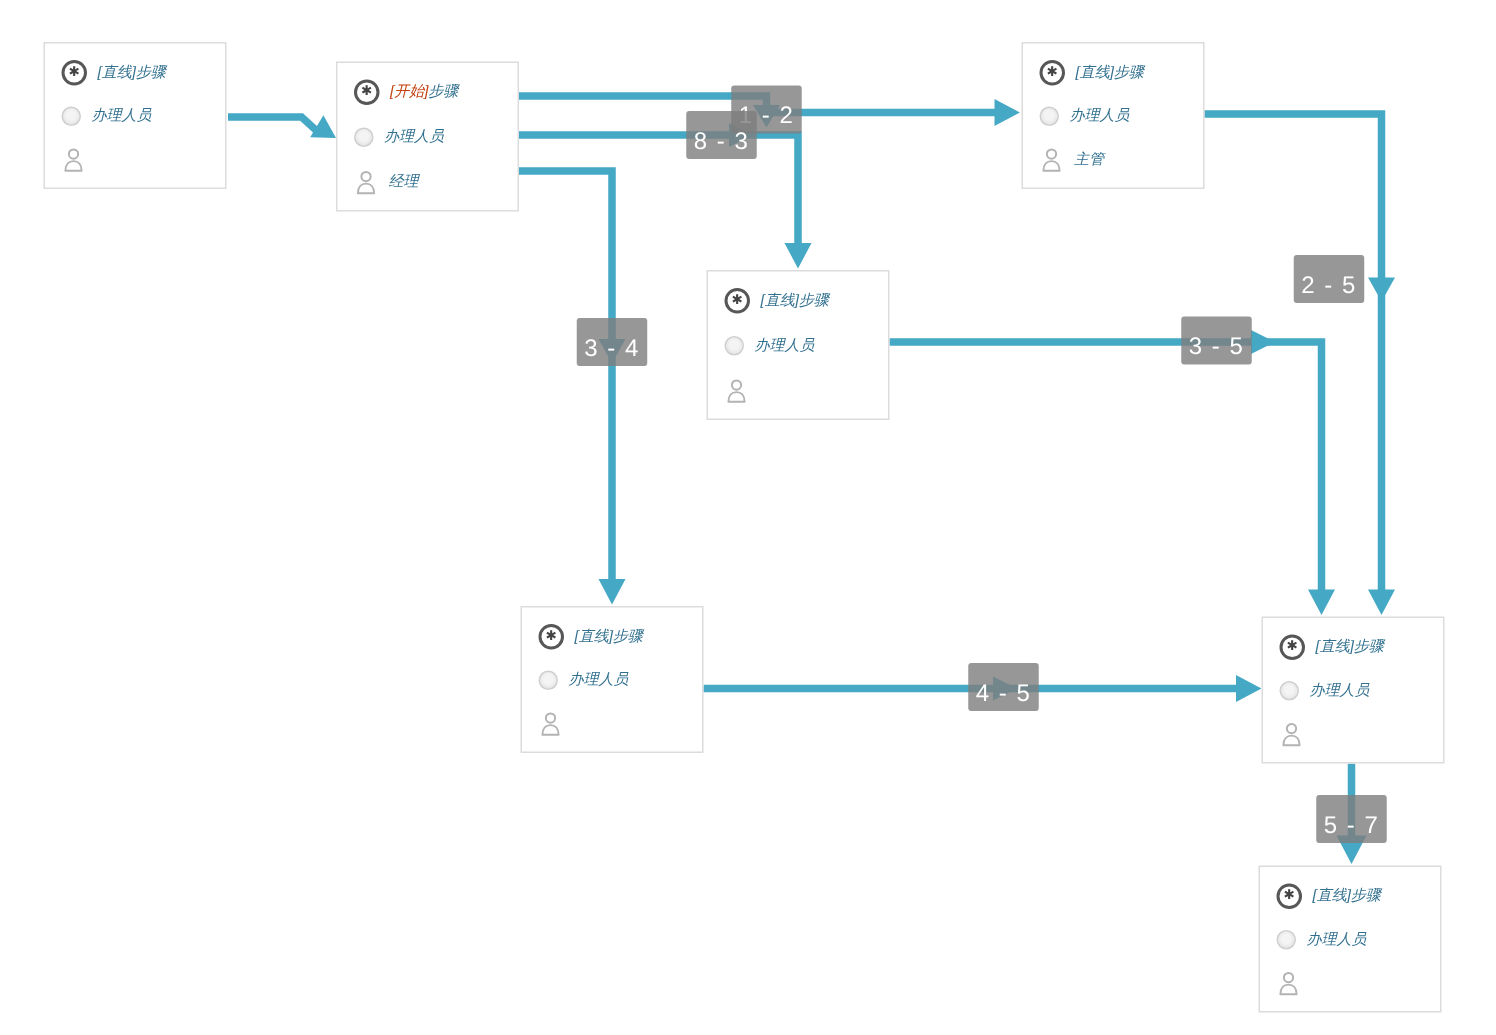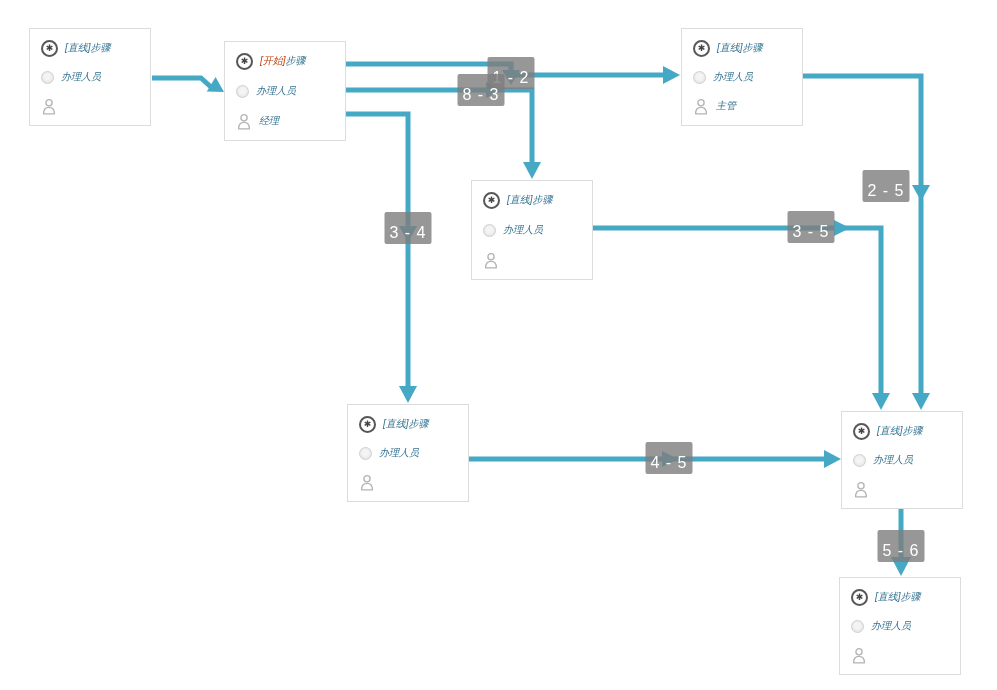--- a/index.html
+++ b/index.html
@@ -233,15 +233,15 @@
       <span class="person"></span>
     </div>
   </div>
 
   <div class="edge-label" style="left:511px;top:73px;">1 - 2</div>
   <div class="edge-label" style="left:481px;top:90px;">8 - 3</div>
   <div class="edge-label" style="left:408px;top:228px;">3 - 4</div>
   <div class="edge-label" style="left:886px;top:186px;">2 - 5</div>
   <div class="edge-label" style="left:811px;top:227px;">3 - 5</div>
   <div class="edge-label" style="left:669px;top:458px;">4 - 5</div>
-  <div class="edge-label" style="left:901px;top:546px;">5 - 6</div>
+  <div class="edge-label" style="left:901px;top:546px;">5 - 7</div>
 
 </div>
 
 </body></html>

